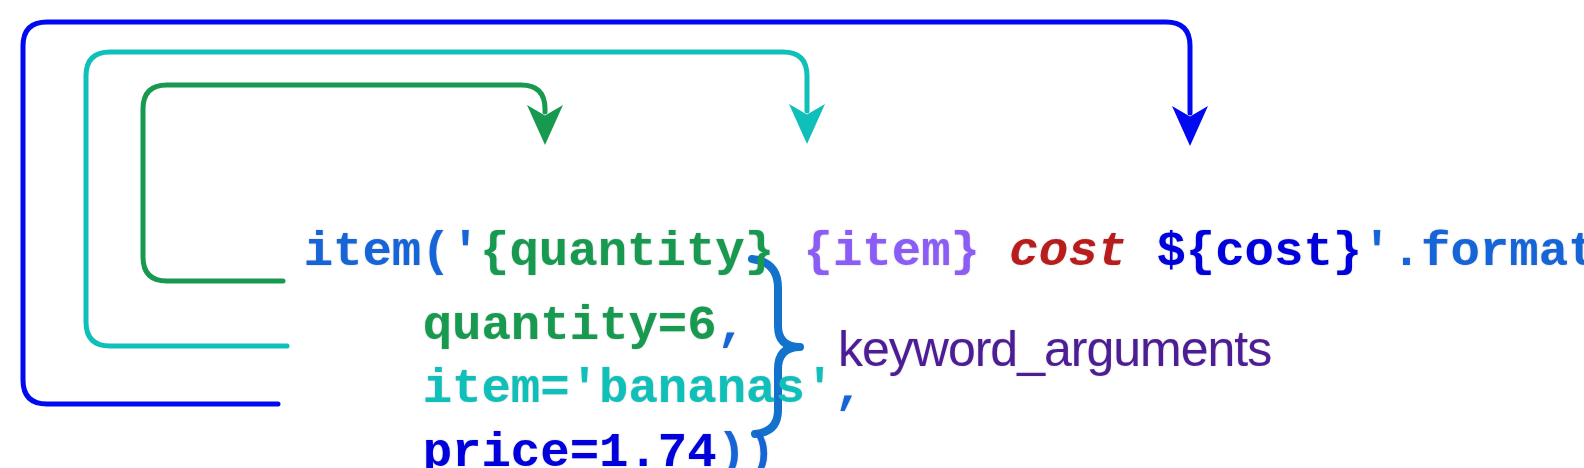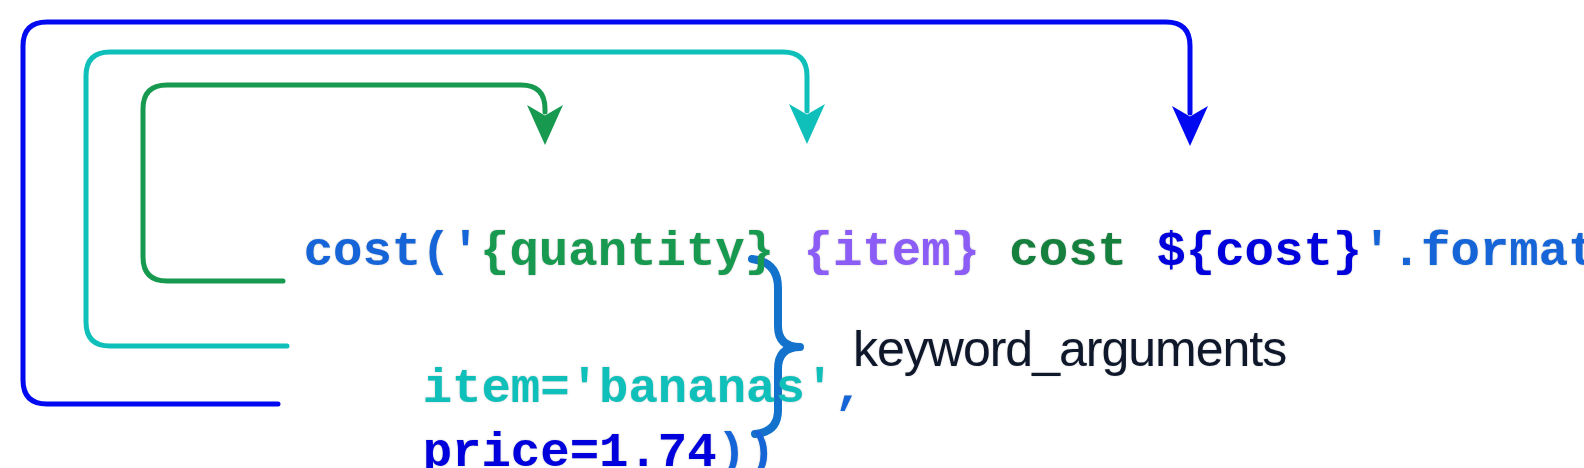--- a/index.html
+++ b/index.html
@@ -71,27 +71,30 @@
 
     <g>
       <path class="arrow-line" d="M 278 404 L 47 404 Q 23 404 23 380 L 23 46 Q 23 22 47 22 L 1166 22 Q 1190 22 1190 46 L 1190 113" stroke="#0009ef"></path>
       <path class="arrow-head" d="M 1190 146 L 1172 106 L 1190 116.5 L 1208 106 Z" fill="#0009ef"></path>
     </g>
 
     <path class="brace-path" d="M 752 259 Q 778 262 778 288 L 778 326 Q 778 347 800 347 Q 778 347 778 369 L 778 410 Q 778 432 755 434" stroke="#1372cb"></path>
   </svg>
 
   <div class="code-line line-1">
-    <span style="color: rgb(21, 101, 216);">cost('</span><span style="color: rgb(23, 154, 80); margin-top: 47px;">{quantity}</span><span style="color: rgb(21, 101, 216);"> </span><span style="color: #8b5cf6;">{item}</span><span style="color: #15803d;"> cost </span><span style="color: rgb(0, 0, 220);">${cost}</span><span style="color: rgb(21, 101, 216);">'.format(</span>
+    <span style="color: rgb(21, 101, 216);">item('</span><span style="color: rgb(23, 154, 80); margin-top: 47px;">{quantity}</span><span style="color: rgb(21, 101, 216);"> </span><span style="color: #8b5cf6;">{item}</span><span style="color: #b91c1c; font-style: italic;"> cost </span><span style="color: rgb(0, 0, 220);">${cost}</span><span style="color: rgb(21, 101, 216);">'.format(</span>
   </div>
 
+  <div class="code-line line-2">
+    <span style="color: rgb(23, 154, 80);">quantity=6</span><span style="color: rgb(21, 101, 216);">,</span>
+  </div>
 
   <div class="code-line line-3">
     <span style="color: rgb(15, 192, 186);">item='bananas'</span><span style="color: rgb(21, 101, 216);">,</span>
   </div>
 
   <div class="code-line line-4">
     <span style="color: rgb(0, 0, 220);">price=1.74</span><span style="color: rgb(21, 101, 216);">))</span>
   </div>
 
-  <div class="kw-label" style="color: #0f172a; margin-left: 15px;">keyword_arguments</div>
+  <div class="kw-label" style="color: #4c1d95;">keyword_arguments</div>
 
 </div>
 
 </body></html>

